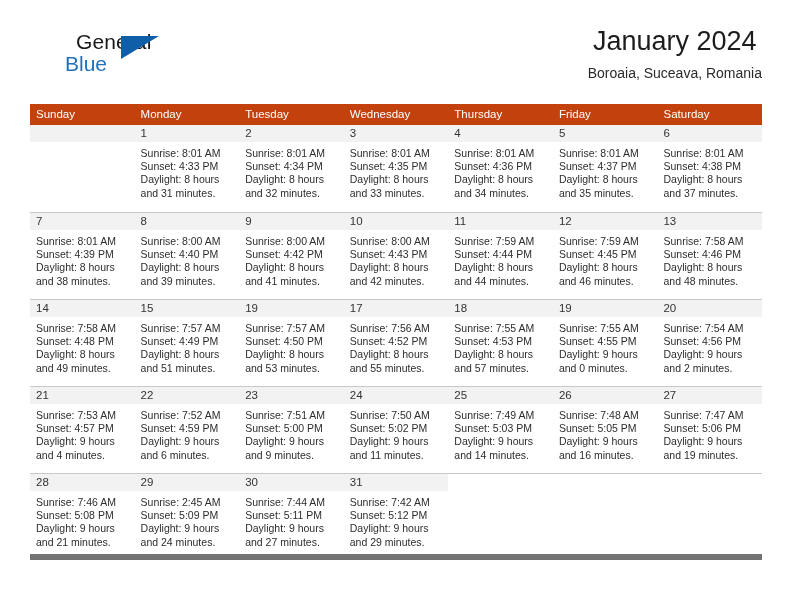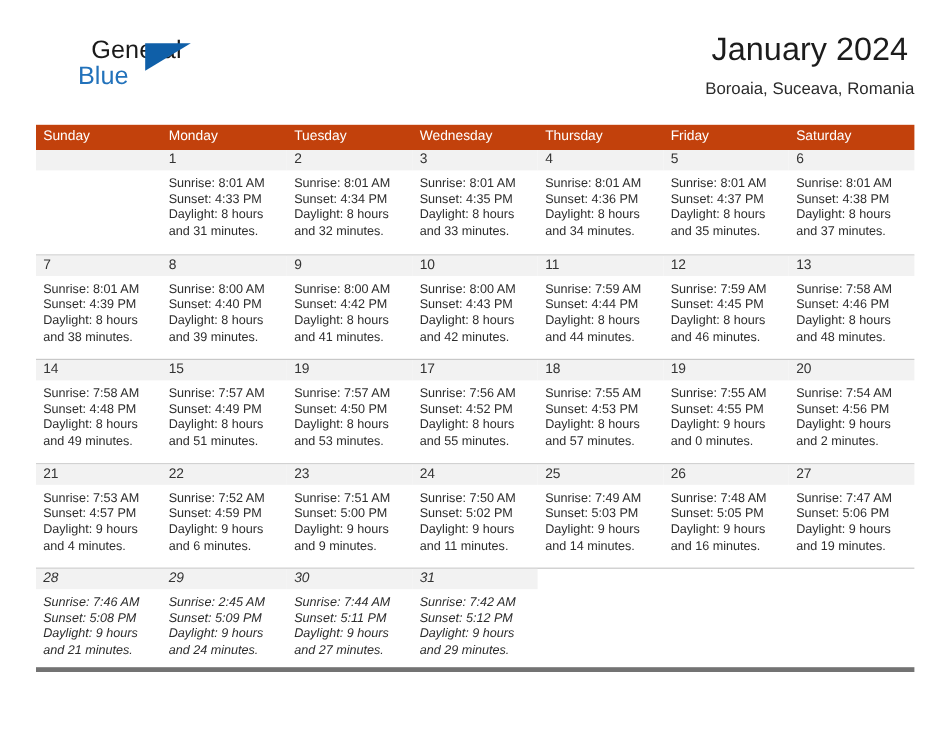--- a/index.html
+++ b/index.html
@@ -109,22 +109,21 @@
   .week {
     display: flex;
     border-top: 1px solid #c8c8c8;
     height: 87px;
     box-sizing: border-box;
   }
   .week.first {
     border-top: none;
   }
   .week:last-child {
-    border-bottom: 4px solid #737373;
-    font-style: italic;
+    border-bottom: 6px solid #737373;
   }
   .daycell {
     flex: 1 1 0;
     box-sizing: border-box;
     padding: 0;
     position: relative;
   }
   .daynum {
     background: #f2f2f2;
     height: 17px;

